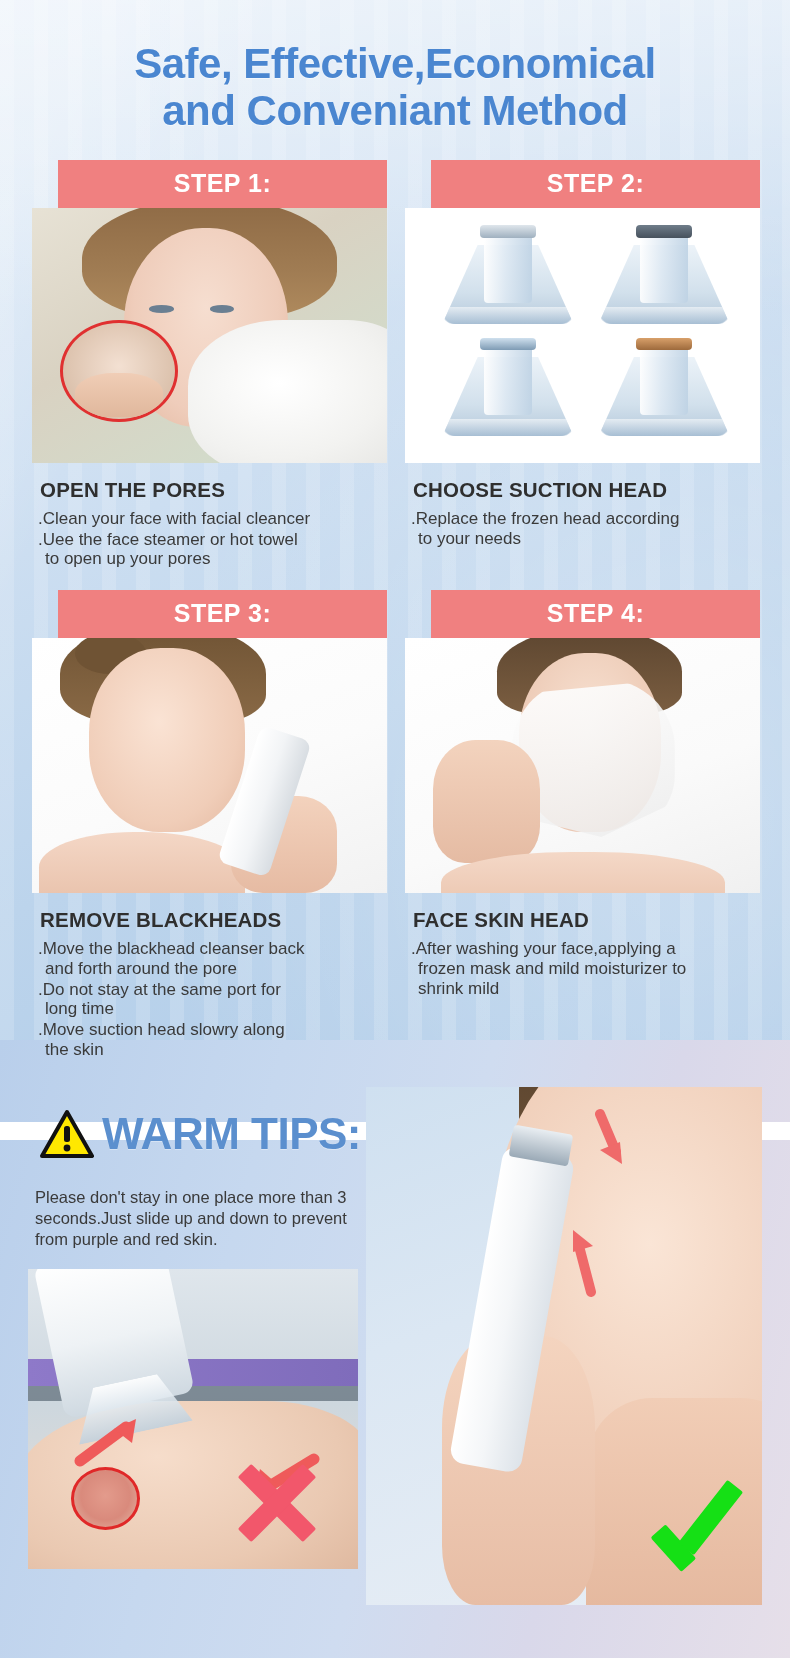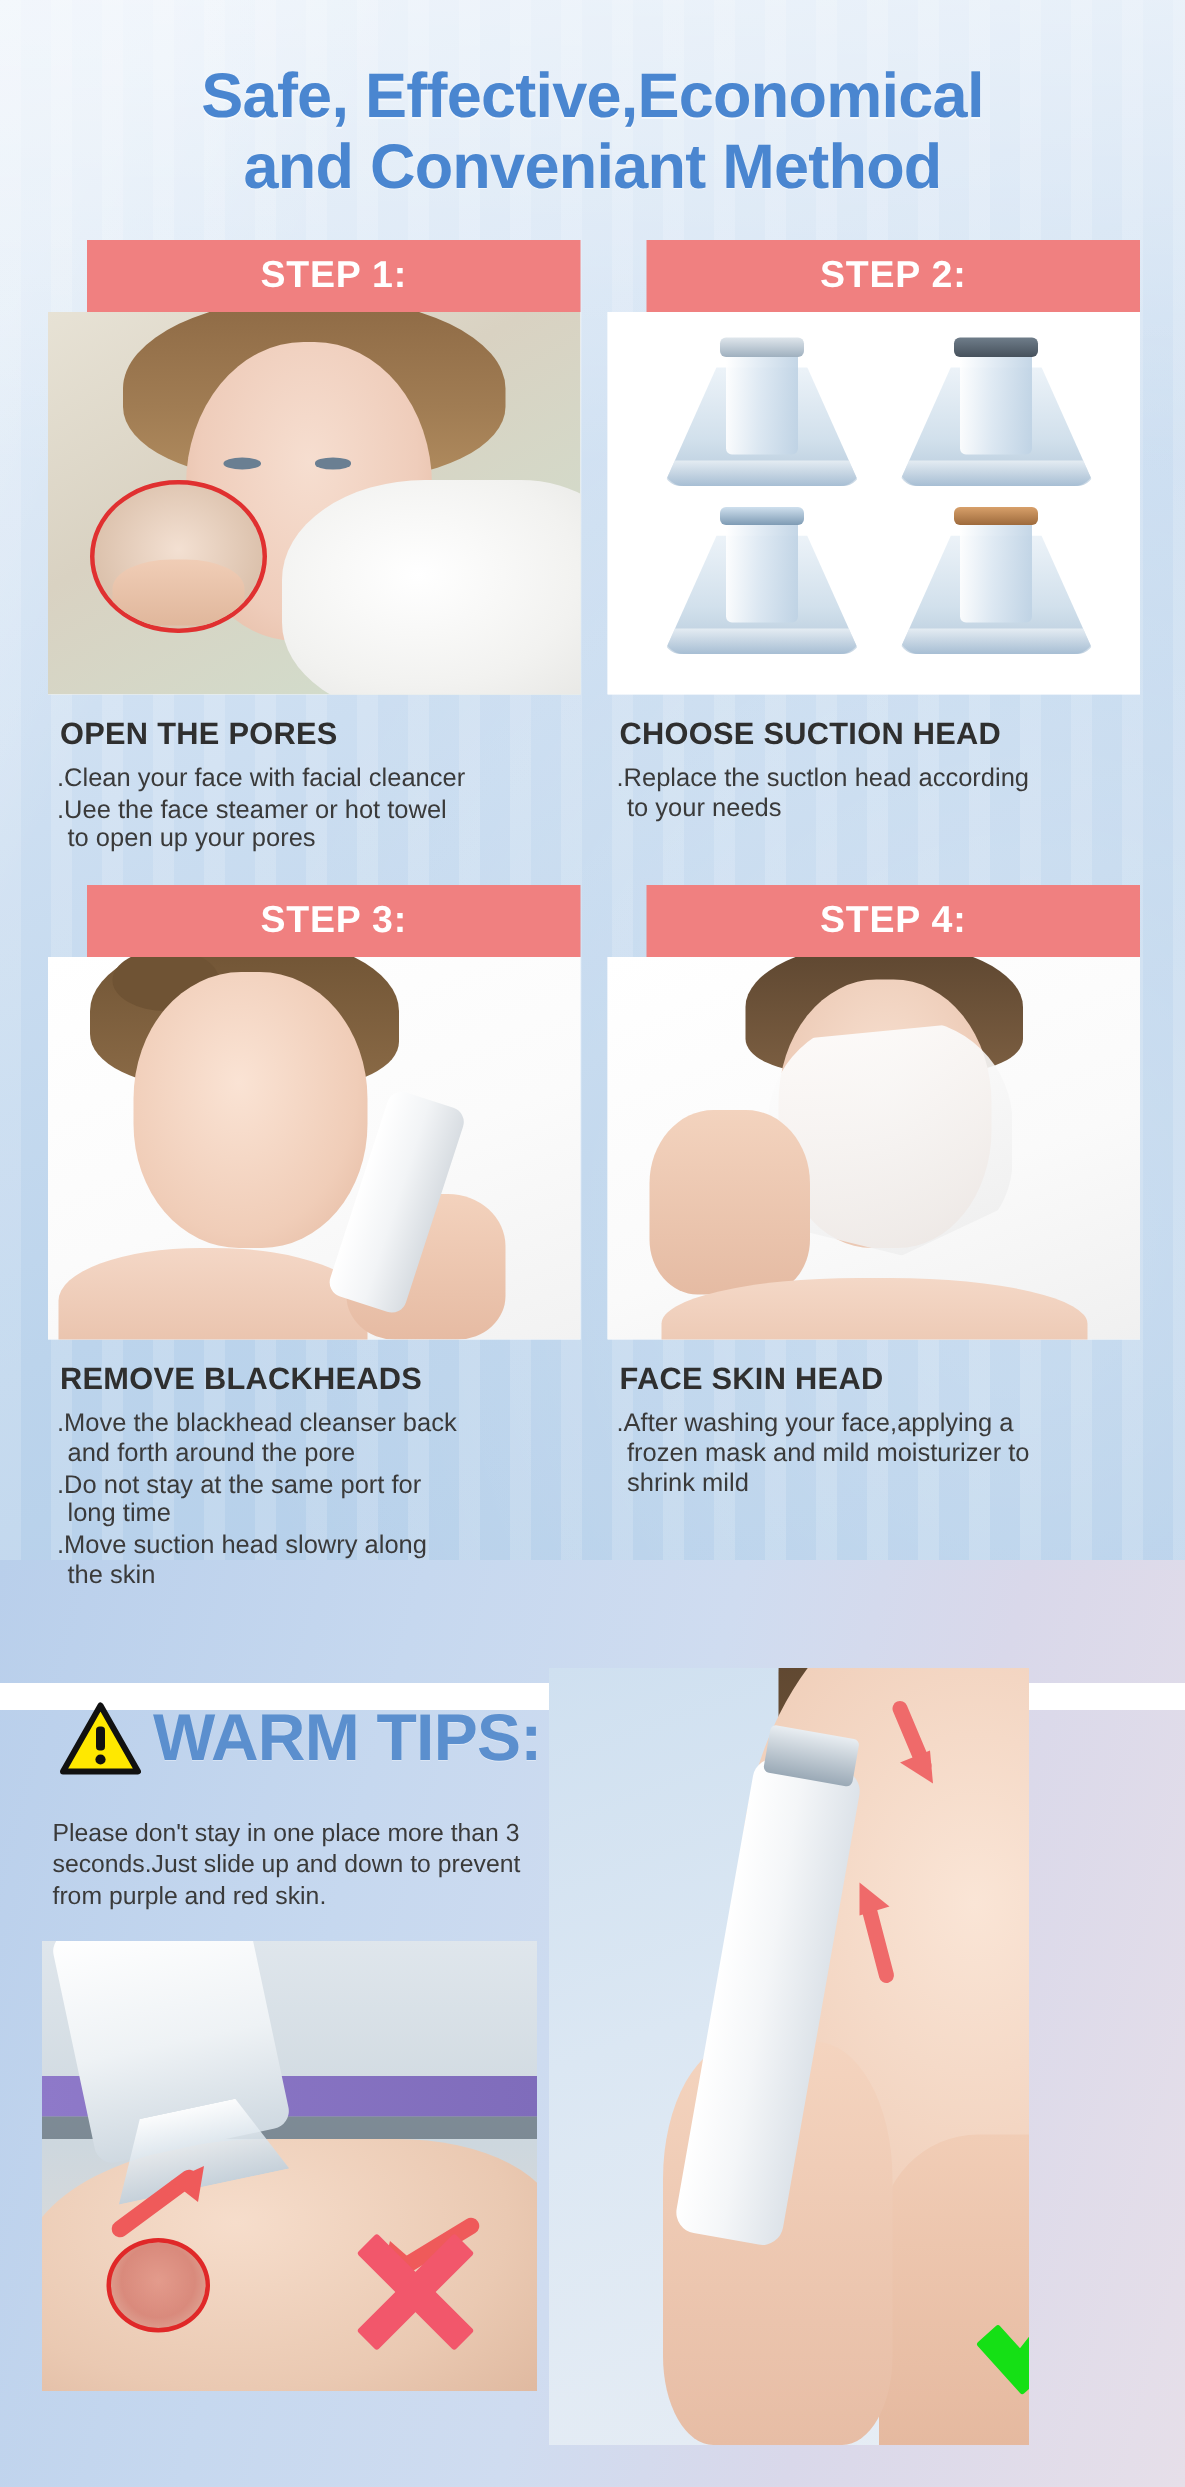--- a/index.html
+++ b/index.html
@@ -76,21 +76,21 @@
   }
 
   
   .tips-panel {
     position:absolute; left:0; top:1040px; width:790px; height:618px;
     background:
       linear-gradient(105deg,#b9cfeb 0%,#c6d8ef 30%,#cfdcf0 52%,#d9d8ea 72%,#e6dfe9 100%);
     overflow:hidden;
   }
   .tips-panel-inner {
-    position:absolute; left:0; top:1112px; width:686px; height:518px; z-index:5;
+    position:absolute; left:0; top:1087px; width:762px; height:518px; z-index:5;
     overflow:hidden;
   }
   .tips-head {
     position:absolute; left:40px; top:22px;
     display:flex; align-items:center; gap:8px;
   }
   .warn-icon { width:54px; height:50px; display:block; }
   .tips-title {
     color:#5b8fce; font-size:44px; font-weight:bold; letter-spacing:-.5px;
     line-height:1; text-shadow:0 1px 0 rgba(255,255,255,.35);
@@ -376,21 +376,21 @@
               <div class="head-cell" style="left:52%; top:50%">
                 <div class="cone"></div>
                 <div class="tube"></div>
                 <div class="cap bronze"></div>
               </div>
             </div>
           </div>
           <div class="p-title">CHOOSE SUCTION HEAD</div>
           <div class="p-body">
             <div class="bullet">
-              <span class="lead">.Replace the suctlon head according</span>
+              <span class="lead">.Replace the frozen head according</span>
               <span class="cont">to your needs</span>
             </div>
           </div>
         </div>
       </div>
 
       <div class="row row2">
 
         <div class="col left">
           <div class="step-head">STEP 3:</div>

